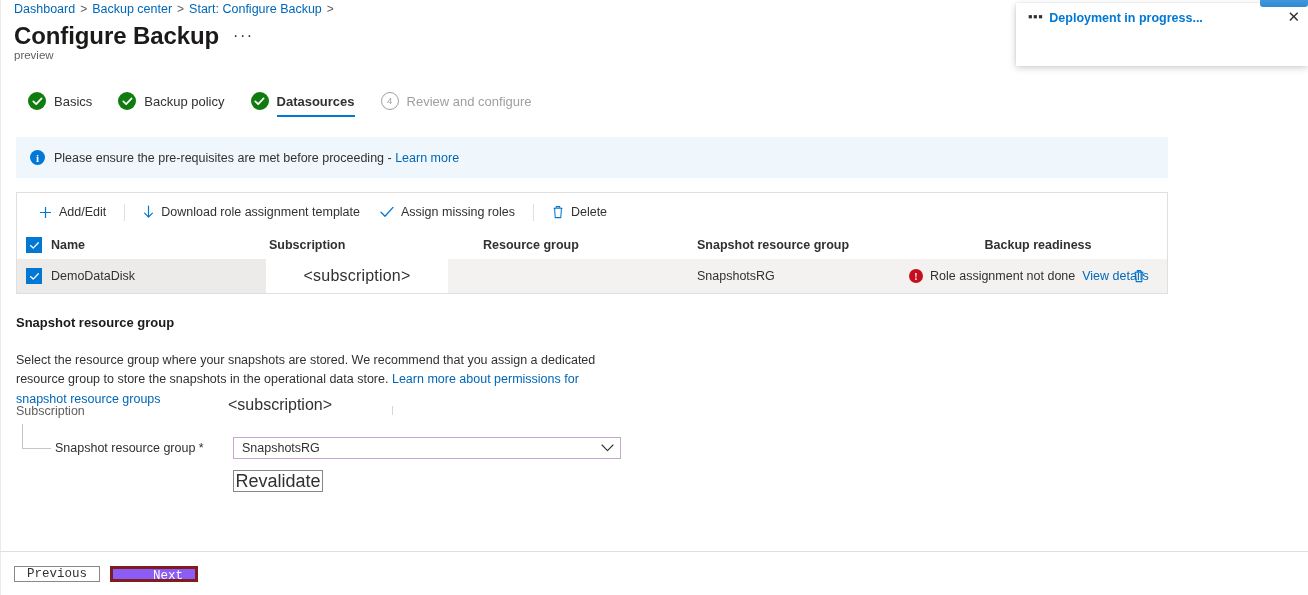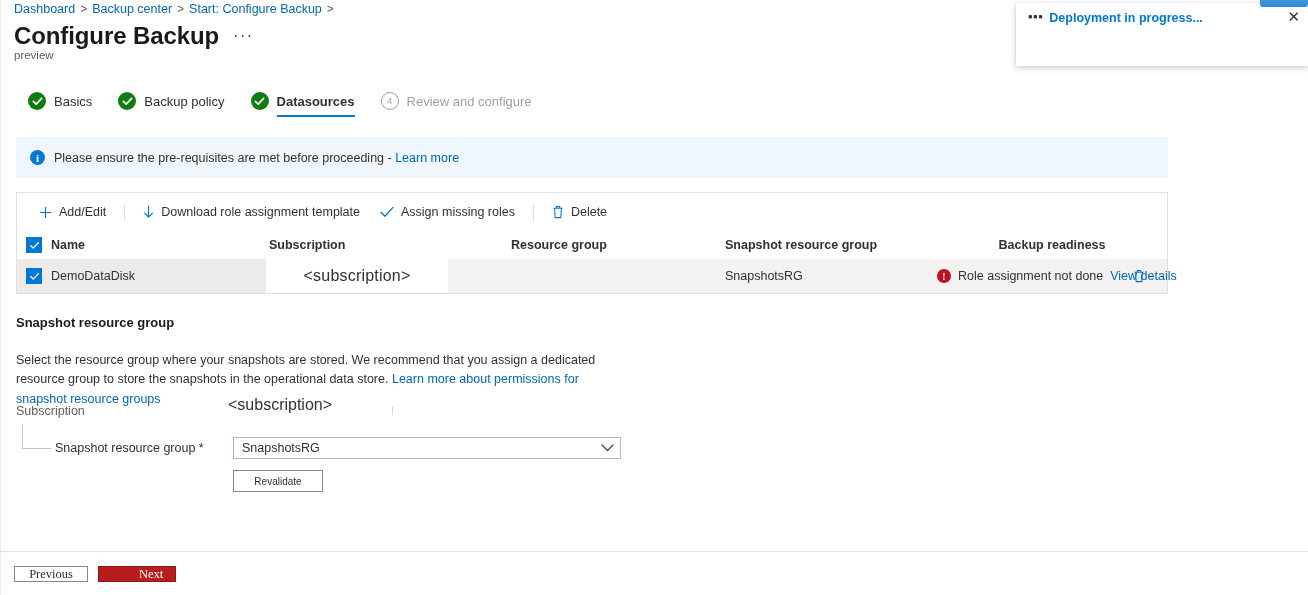--- a/index.html
+++ b/index.html
@@ -277,21 +277,21 @@
     display: flex;
     align-items: center;
     justify-content: center;
     cursor: pointer;
     flex: none;
   }
   .chk svg { display: block; }
 
   .col-name { width: 218px; flex: none; }
   .col-sub { width: 214px; flex: none; }
-  .col-rg  { width: 214px; flex: none; margin-left: 28px; }
+  .col-rg  { width: 214px; flex: none; }
   .col-srg { width: 212px; flex: none; }
   .col-ready { flex: 1; text-align: center; }
 
   .grid-header .hcell {
     font-size: 12.5px;
     font-weight: 600;
     color: #323130;
     white-space: nowrap;
   }
   .grid-row .dcell {
@@ -443,21 +443,21 @@
   }
   .revalidate {
     position: absolute;
     left: 233px;
     top: 470px;
     width: 90px;
     height: 22px;
     border: 1px solid #8a8886;
     background: #fff;
     box-sizing: border-box;
-    font-size: 10px;
+    font-size: 18px;
     color: #323130;
     font-family: "Liberation Sans", sans-serif;
     cursor: pointer;
     padding: 0;
   }
 
   
   .footer-divider {
     position: absolute;
     left: 0;
@@ -470,33 +470,33 @@
     position: absolute;
     left: 14px;
     top: 566px;
     display: flex;
     gap: 10px;
   }
   .btn {
     height: 16px;
     min-width: 74px;
     font-size: 12.5px;
-    font-family: Liberation Serif, serif;
+    font-family: Liberation Mono, monospace;
     cursor: pointer;
     box-sizing: border-box;
     padding: 0 12px;
   }
   .btn-prev {
     background: #fff;
     border: 1px solid #8a8886;
     color: #323130;
   }
   .btn-next {
-    background: #b91c1c;
-    border: 1px solid #7f1d1d;
+    background: #8b5cf6;
+    border: 3px solid #7f1d1d;
     color: #fff;
     min-width: 70px;
     padding-left: 40px;
   }
   .left-edge {
     position: absolute;
     left: 0;
     top: 0;
     width: 1px;
     height: 595px;

